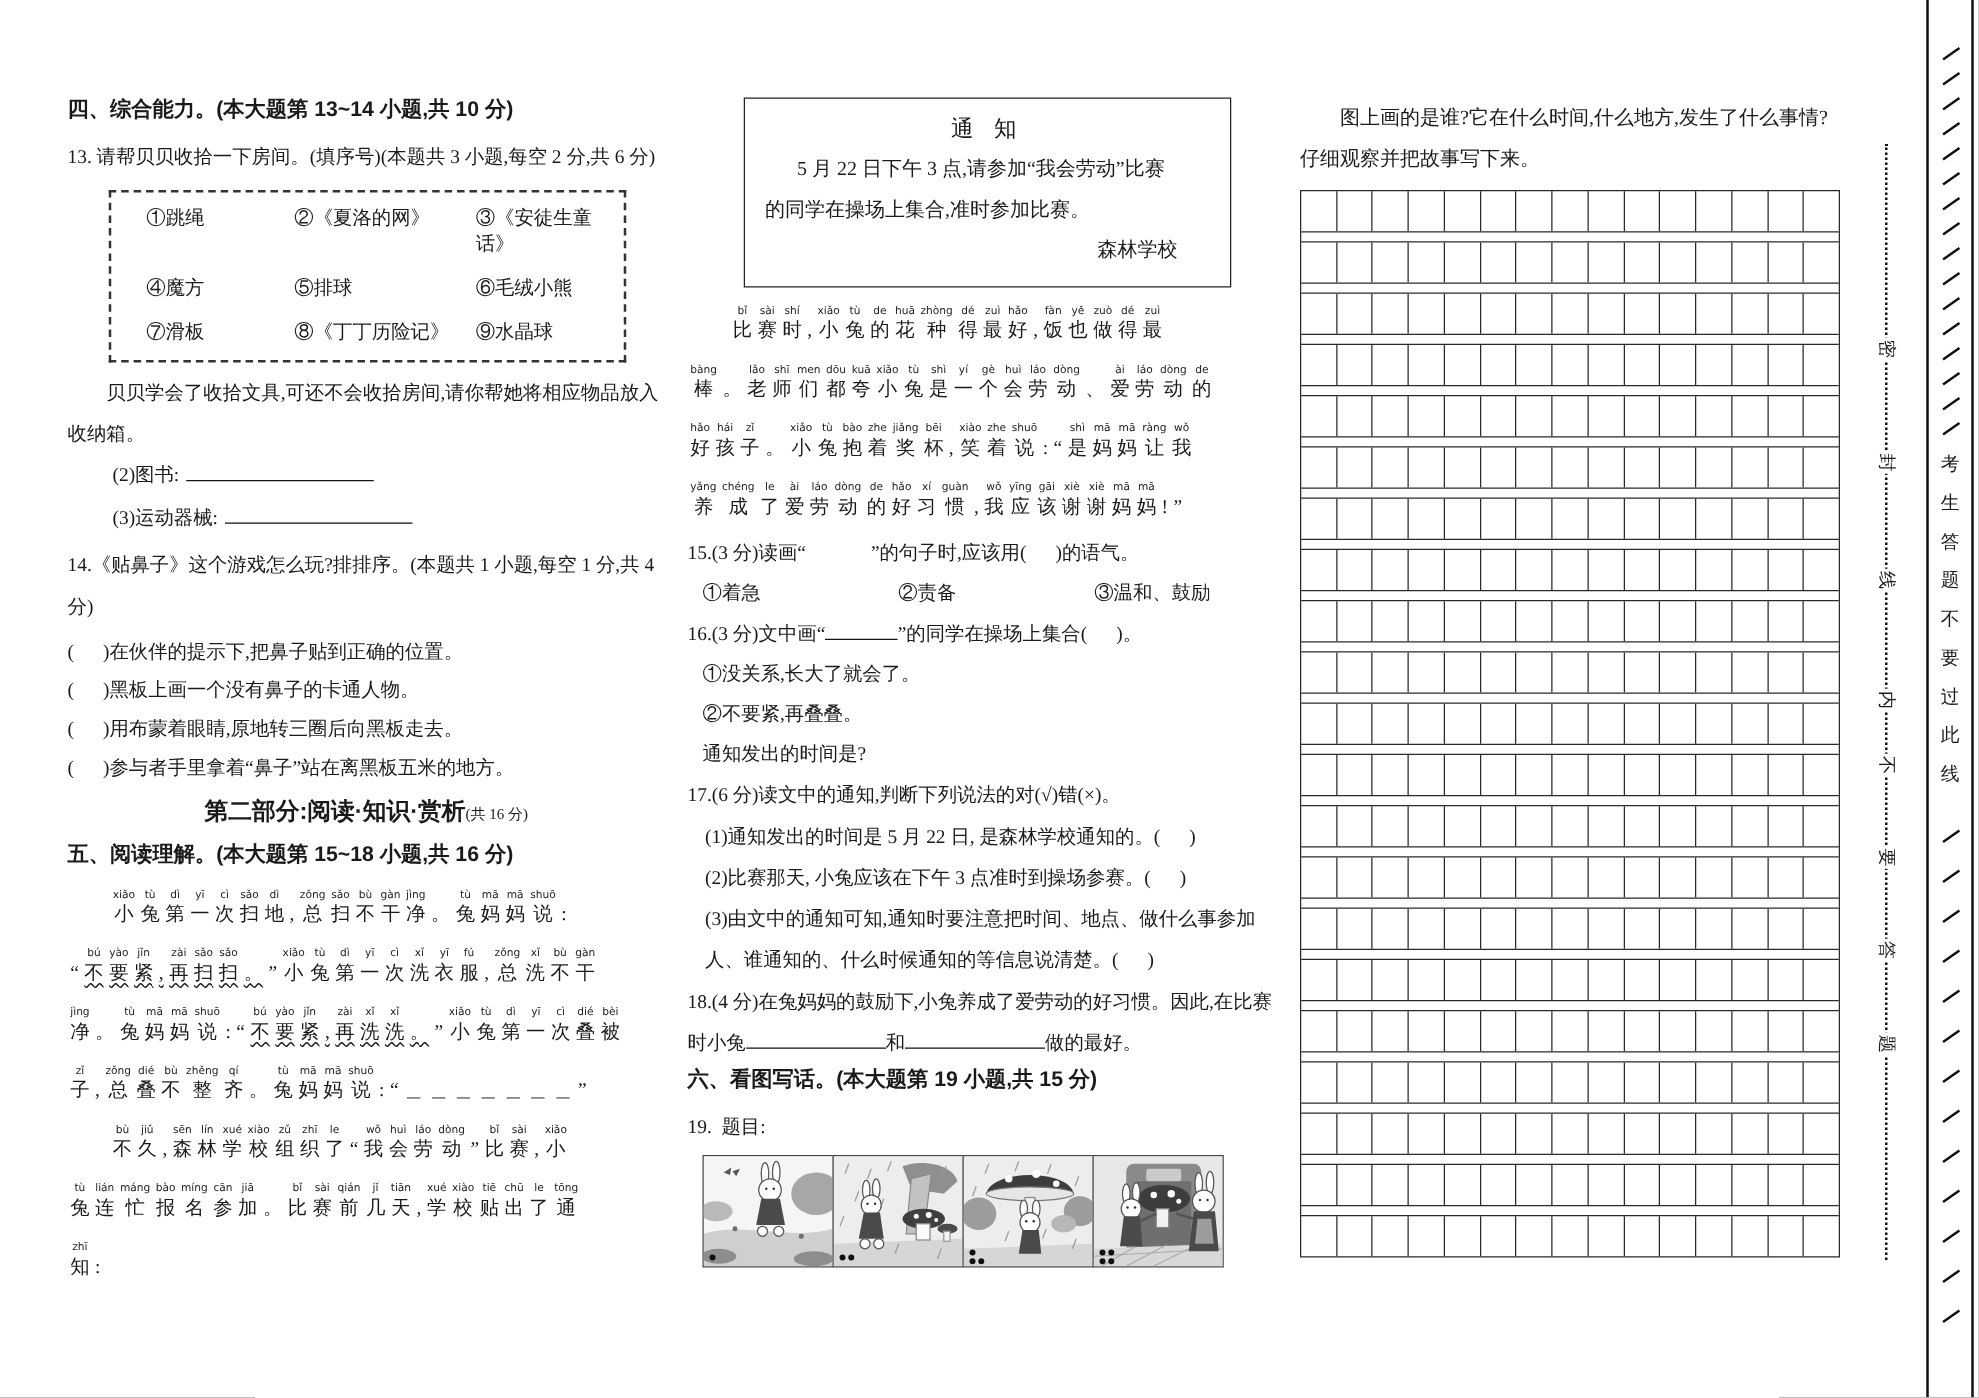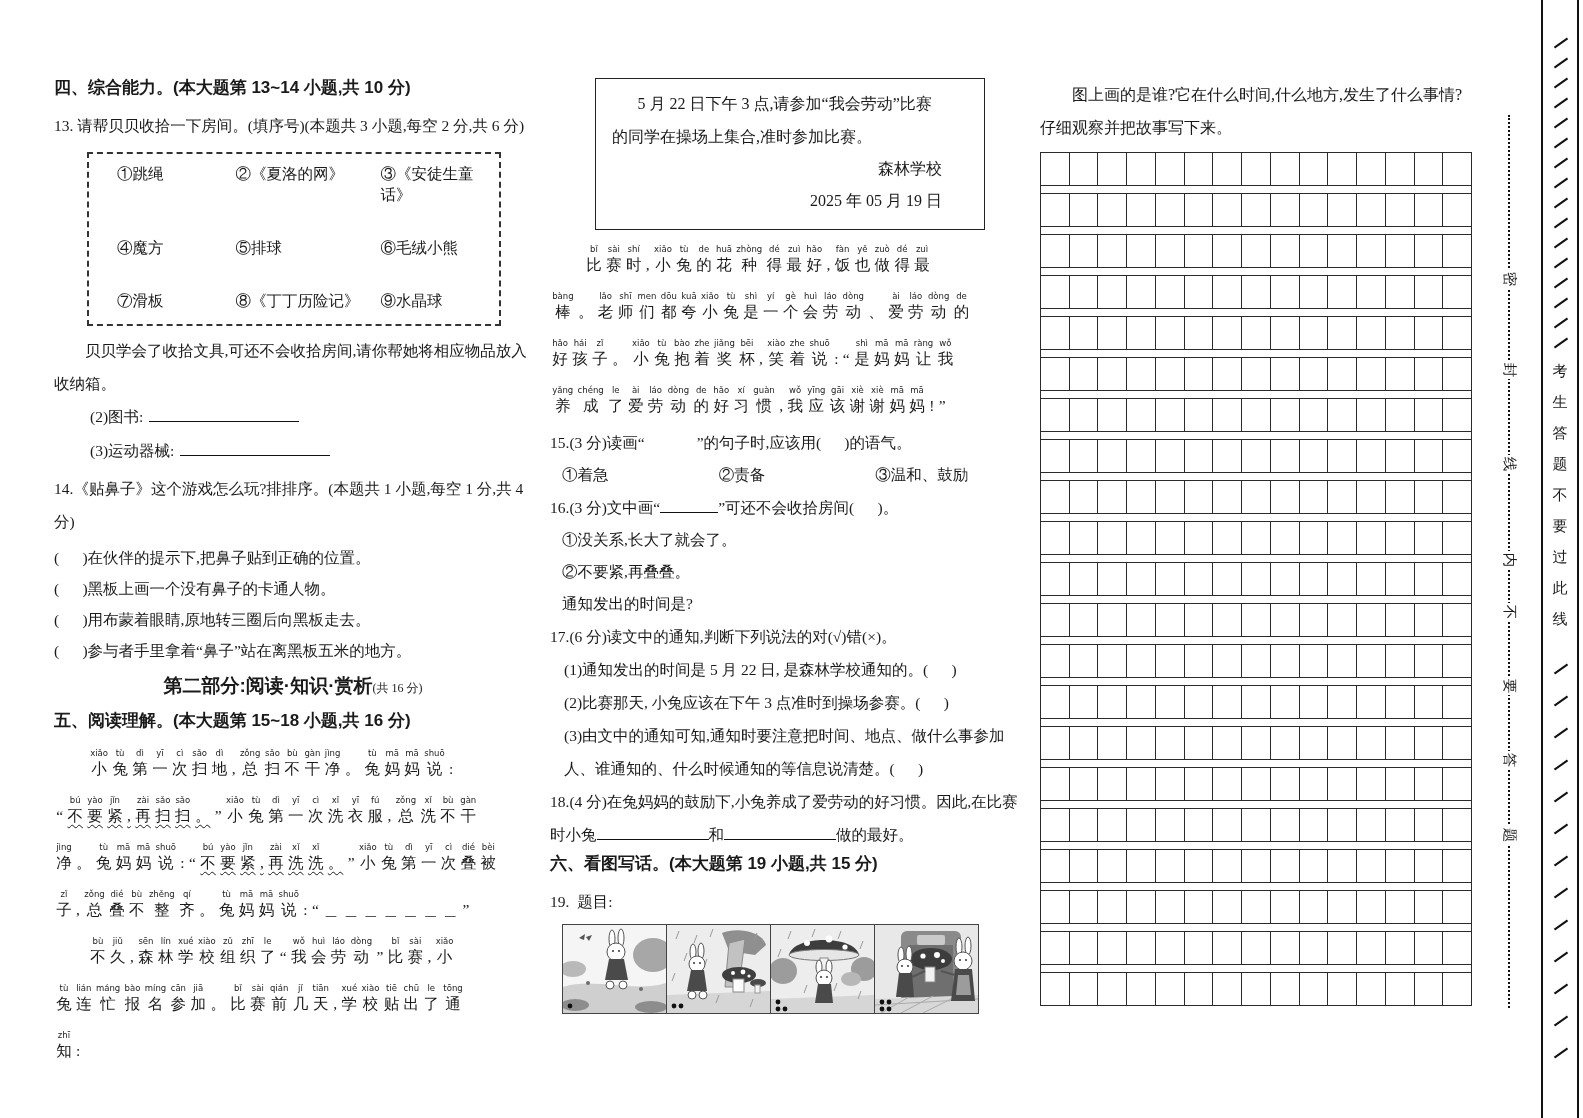--- a/index.html
+++ b/index.html
@@ -10,21 +10,21 @@
   .col-mid{left:550px;top:78px;width:482px;}
   .col-right{left:1040px;top:78px;width:458px;}
 
   .h-bold{font-family:"Liberation Sans","DejaVu Sans",sans-serif;font-weight:700;}
   .sec-heading{font-size:17px;line-height:26px;margin-bottom:8px;}
   .qtext{font-size:15.5px;line-height:33px;white-space:pre-wrap;}
   .center-heading{text-align:center;font-size:19px;line-height:40px;}
   .center-heading .score{font-size:12px;font-weight:400;font-family:"Liberation Serif","DejaVu Serif",serif;}
 
   .q13-box{border:2px dashed #333;width:414px;margin:10px 0 8px 33px;padding:10px 0 12px 28px;box-sizing:border-box;}
-  .q13-grid{display:grid;grid-template-columns:31% 38% 31%;row-gap:32px;font-size:15.5px;}
+  .q13-grid{display:grid;grid-template-columns:31% 38% 31%;row-gap:14px;font-size:15.5px;}
   .para-indent{text-indent:2em;}
   .blank-row{margin-left:36px;font-size:15.5px;line-height:34px;}
   .uline{display:inline-block;width:150px;border-bottom:1.2px solid #111;height:14px;vertical-align:baseline;margin-left:6px;}
   .q14-item{font-size:15.5px;line-height:31px;white-space:pre-wrap;}
 
   .pline{margin-bottom:10px;white-space:nowrap;}
   .pline.indent{padding-left:34px;}
   .pcell{display:inline-flex;flex-direction:column;align-items:center;padding:0 2.2px;}
   .py{font-size:8.5px;line-height:10px;height:10px;color:#222;font-family:"DejaVu Sans",sans-serif;}
   .zh{font-size:15.5px;line-height:21px;}
@@ -501,24 +501,24 @@
               <span class="zh">知</span>
             </span><span class="pcell">
               <span class="py">&nbsp;</span>
               <span class="zh">:</span>
             </span></span></div>
       </div>
   </div>
 
   <div class="col col-mid">
     <div class="notice-box">
+      <div class="notice-title">通 知</div>
       <div class="notice-line first">5 月 22 日下午 3 点,请参加“我会劳动”比赛</div>
       <div class="notice-line">的同学在操场上集合,准时参加比赛。</div>
       <div class="notice-right">森林学校</div>
-      <div class="notice-right">2025 年 05 月 19 日</div>
     </div>
     <div style="margin-top:8px">
         <div class="pline indent"><span class="pseg"><span class="pcell">
               <span class="py">bǐ</span>
               <span class="zh">比</span>
             </span><span class="pcell">
               <span class="py">sài</span>
               <span class="zh">赛</span>
             </span><span class="pcell">
               <span class="py">shí</span>
@@ -757,21 +757,21 @@
             </span></span></div>
       </div>
 
     <div class="qtext"><span>15.(3 分)读画“</span><span class="wavy-blank">......</span><span>”的句子时,应该用(      )的语气。</span></div>
     <div class="q-options-row">
         <span>①着急</span>
         <span>②责备</span>
         <span>③温和、鼓励</span>
       </div>
 
-    <div class="qtext"><span>16.(3 分)文中画“</span><span class="line-blank"></span><span>”可还不会收拾房间(      )。</span></div>
+    <div class="qtext"><span>16.(3 分)文中画“</span><span class="line-blank"></span><span>”的同学在操场上集合(      )。</span></div>
     <div>
         <div class="q-option-line">①没关系,长大了就会了。</div>
         <div class="q-option-line">②不要紧,再叠叠。</div>
         <div class="q-option-line">通知发出的时间是?</div>
       </div>
 
     <div class="qtext">17.(6 分)读文中的通知,判断下列说法的对(√)错(×)。</div>
     <div>
         <div class="q17-item">(1)通知发出的时间是 5 月 22 日, 是森林学校通知的。(      )</div>
         <div class="q17-item">(2)比赛那天, 小兔应该在下午 3 点准时到操场参赛。(      )</div>

